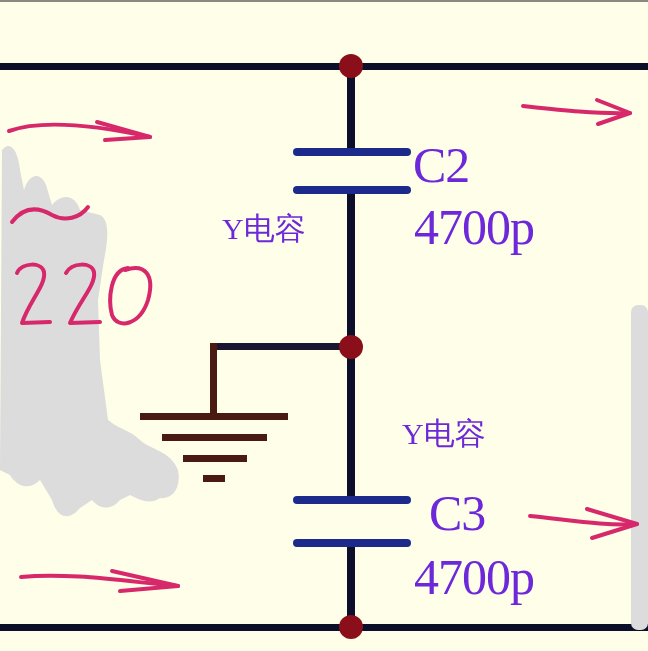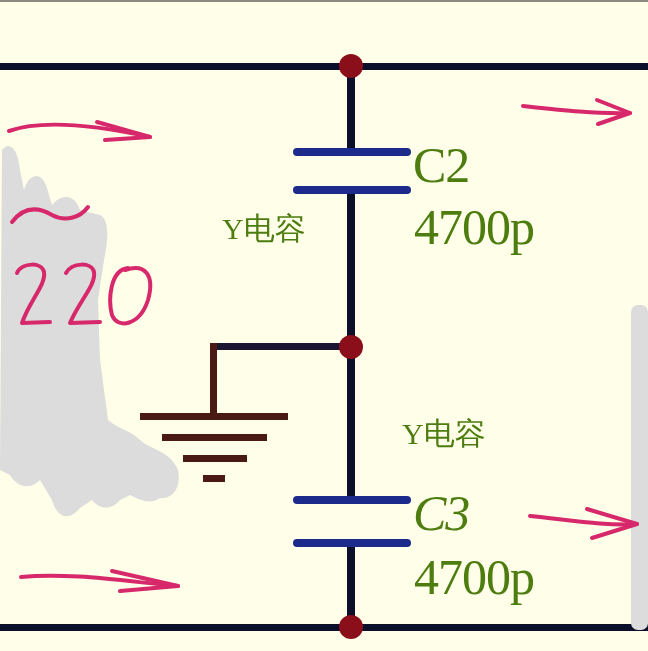--- a/index.html
+++ b/index.html
@@ -1,19 +1,19 @@
 <!DOCTYPE html>
 <html><head>
 <meta charset="utf-8">
 <style>
   html, body { margin: 0; padding: 0; }
   body { width: 648px; height: 651px; overflow: hidden; background: #fffee8; position: relative; font-family: "Liberation Serif", "DejaVu Serif", serif; }
   .topline { position: absolute; left: 0; top: 0; width: 648px; height: 2px; background: #8a8a80; }
   svg.schem { position: absolute; left: 0; top: 0; }
-  .lbl { position: absolute; color: #4d7c0f; white-space: nowrap; line-height: 1; }
+  .lbl { position: absolute; color: #6d28d9; white-space: nowrap; line-height: 1; }
   .big { font-size: 50px; letter-spacing: -1px; }
   .cn { font-size: 31px; font-family: "DejaVu Sans", "Liberation Sans", sans-serif; margin-left: 32px; }
   .cn .y { font-family: "Liberation Serif", serif; font-size: 30px; }
 </style>
 </head>
 <body>
 
 <div class="topline"></div>
 
 <svg class="schem" width="648" height="651" viewBox="0 0 648 651">
@@ -79,14 +79,14 @@
       <path d="M128,268 C110,270 108,300 112,315 C118,330 140,325 148,300 C155,275 145,263 125,270"></path>
     </g>
   </g>
 </svg>
 
 <div class="lbl big" style="left:413px; top:140px;">C2</div>
 <div class="lbl big" style="left:414px; top:202px;">4700p</div>
 <div class="lbl cn" style="left:190px; top:213px;"><span class="y">Y</span><span>电容</span></div>
 
 <div class="lbl cn" style="left:370px; top:418px;"><span class="y">Y</span><span>电容</span></div>
-<div class="lbl big" style="left:413px; top:488px;font-style:italic;">C3</div>
+<div class="lbl big" style="left:429px; top:488px;">C3</div>
 <div class="lbl big" style="left:414px; top:552px;">4700p</div>
 
 </body></html>

